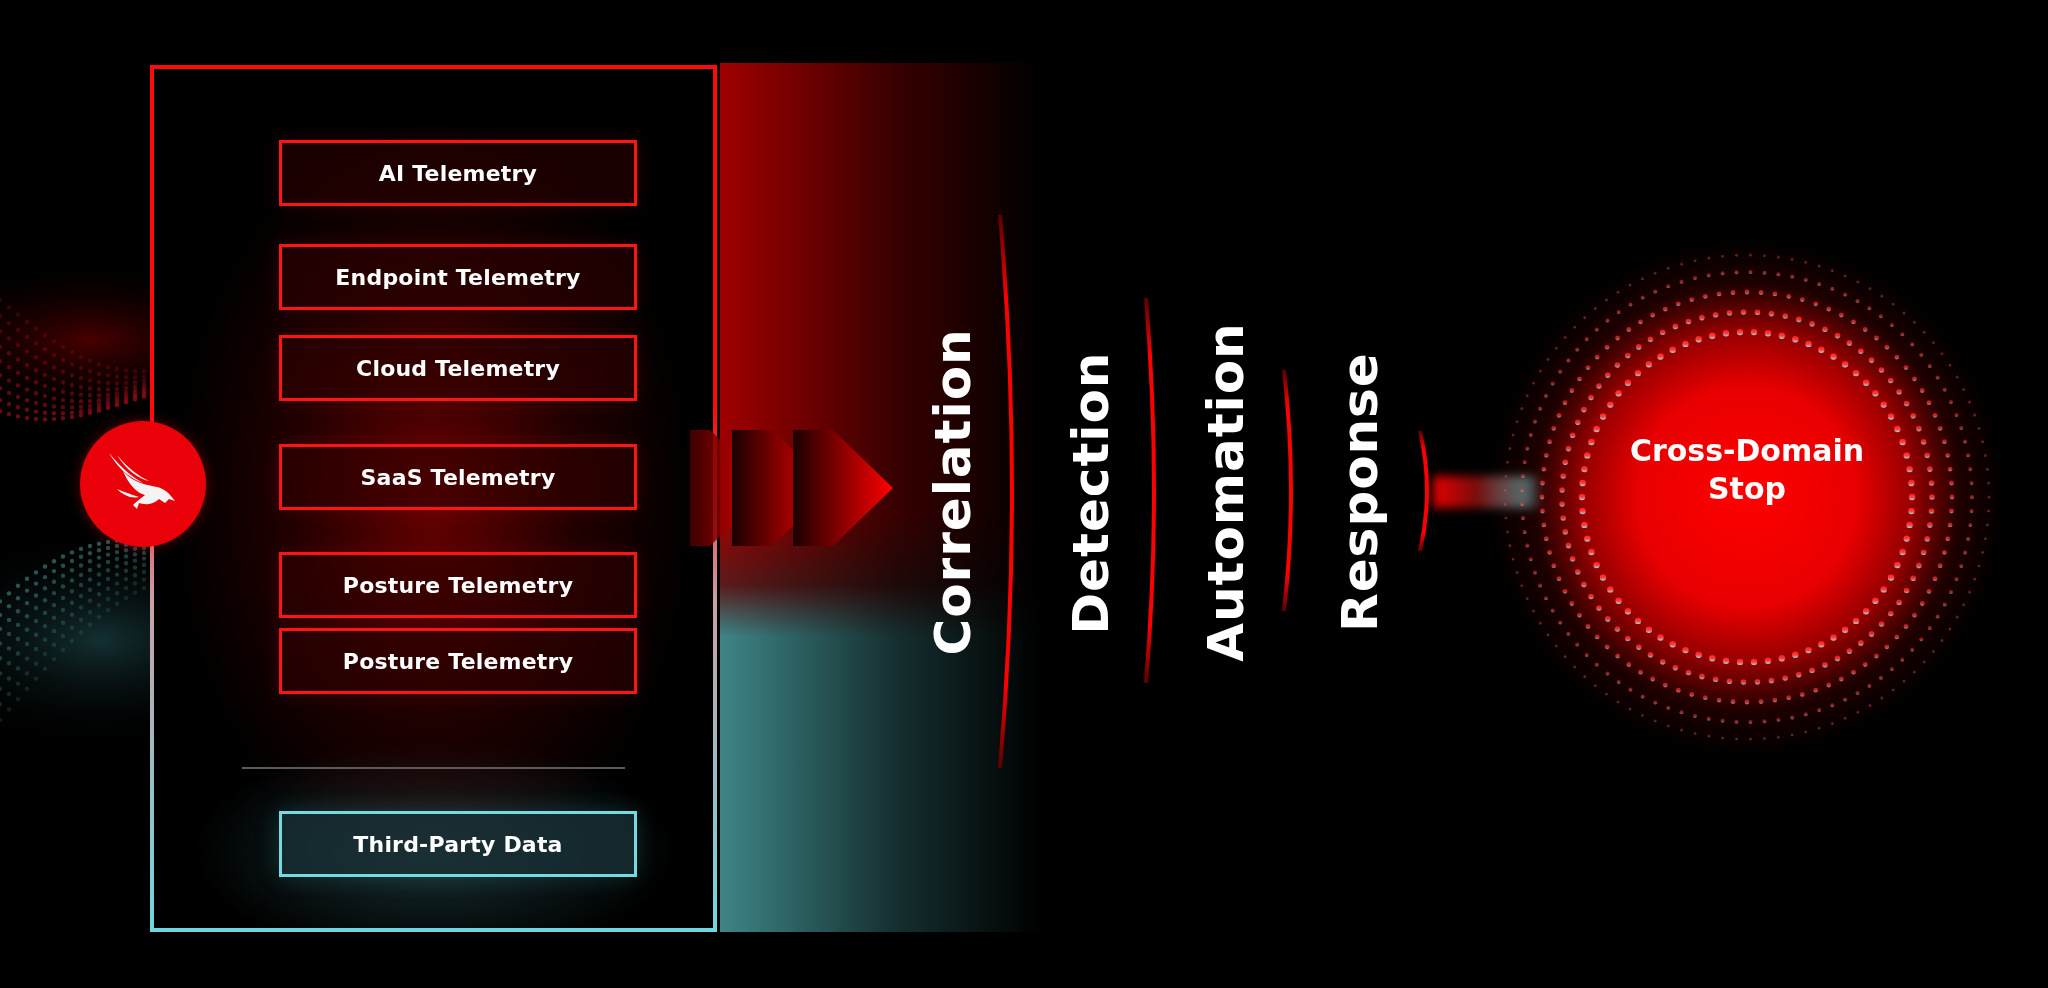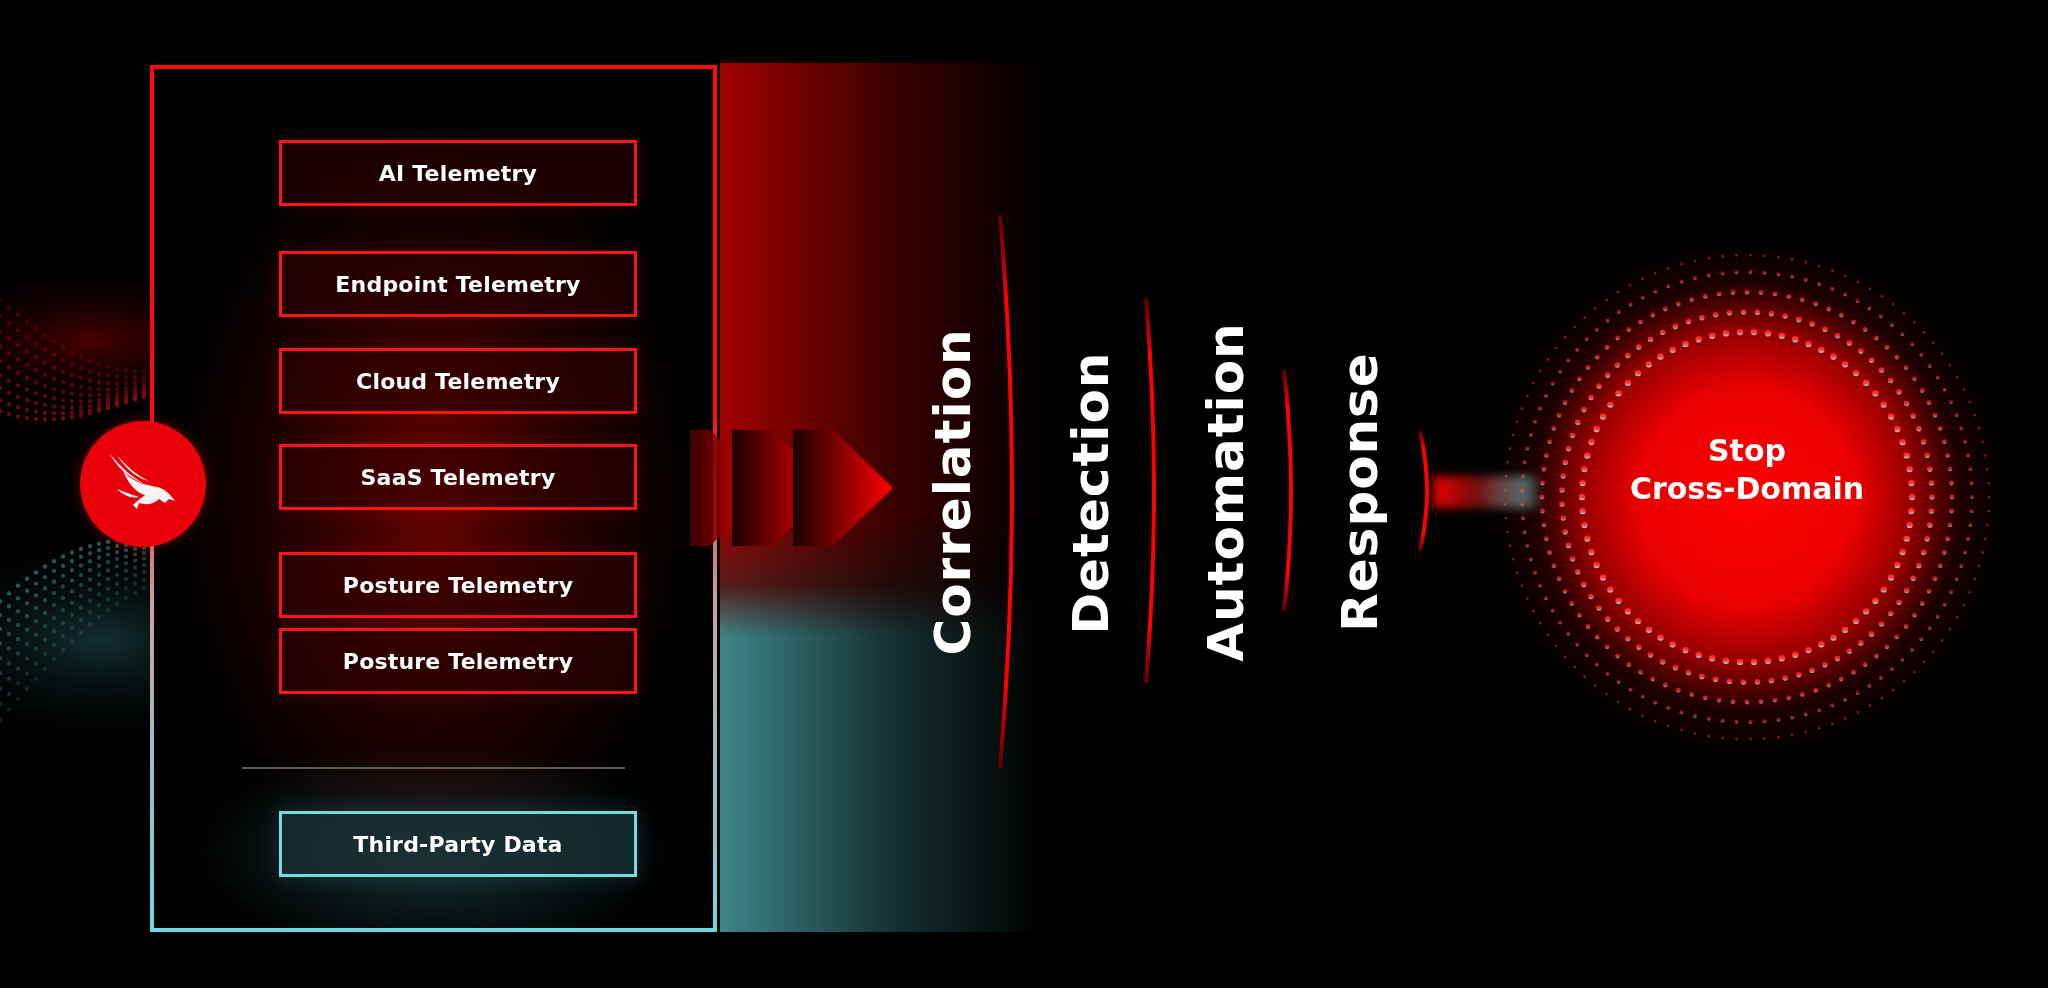--- a/index.html
+++ b/index.html
@@ -726,24 +726,24 @@
 </svg>
 
 <div class="band"></div>
 
 <div class="panel"></div>
 <div class="panel-glow"></div>
 
 <div class="box" style="top:140px">
     <span>AI Telemetry</span>
   </div>
-<div class="box" style="top:251px">
+<div class="box" style="top:244px">
     <span>Endpoint Telemetry</span>
   </div>
-<div class="box" style="top:348px">
+<div class="box" style="top:335px">
     <span>Cloud Telemetry</span>
   </div>
 <div class="box" style="top:444px">
     <span>SaaS Telemetry</span>
   </div>
 <div class="box" style="top:552px">
     <span>Posture Telemetry</span>
   </div>
 <div class="box" style="top:628px">
     <span>Posture Telemetry</span>
@@ -1273,15 +1273,15 @@
       <circle cx="482.6" cy="165.0" r="1.4" opacity="0.40"></circle>
       <circle cx="487.7" cy="178.0" r="1.4" opacity="0.40"></circle>
       <circle cx="492.0" cy="191.2" r="1.4" opacity="0.40"></circle>
       <circle cx="495.6" cy="204.7" r="1.4" opacity="0.40"></circle>
       <circle cx="498.4" cy="218.4" r="1.4" opacity="0.40"></circle>
       <circle cx="500.4" cy="232.2" r="1.4" opacity="0.40"></circle>
       <circle cx="501.6" cy="246.1" r="1.4" opacity="0.40"></circle>
     </g>
 </svg>
 <div class="target-text">
+  <div>Cross-Domain</div>
   <div>Stop</div>
-  <div>Cross-Domain</div>
 </div>
 
 </body></html>

